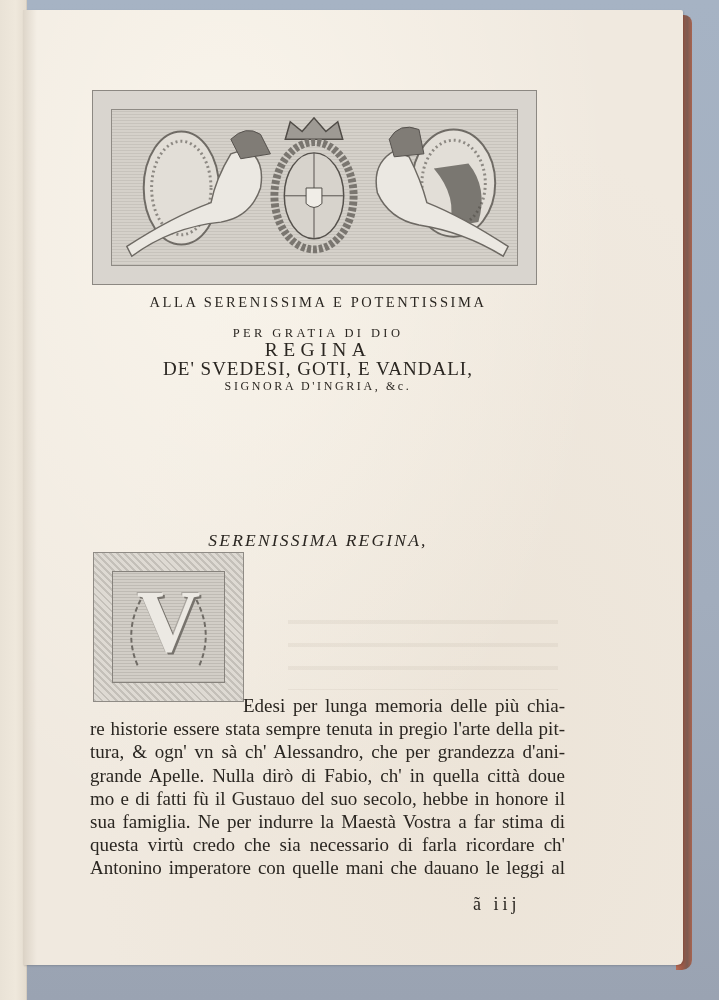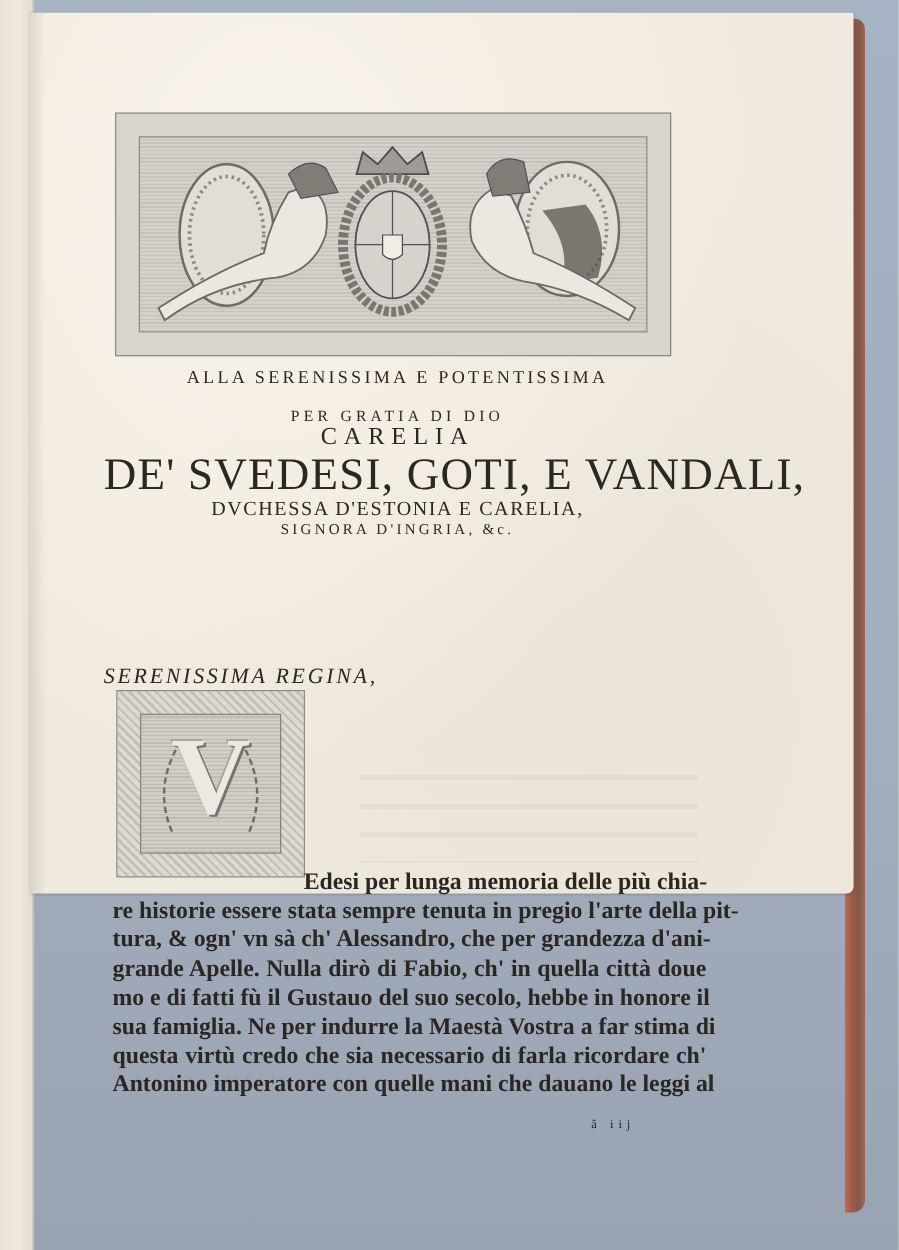--- a/index.html
+++ b/index.html
@@ -12,21 +12,21 @@
     position:absolute; left:0; top:0; width:26px; height:1000px;
     background: linear-gradient(90deg, #e9e2d6 0%, #efe8dc 60%, #e4dccf 100%);
     border-right:1px solid #d6cdbf;
   }
   .cover-edge {
     position:absolute; left:676px; top:15px; width:16px; height:955px;
     background: linear-gradient(90deg, #b86a54 0%, #9d5a48 40%, #7d5a50 70%, #a76450 100%);
     border-radius: 0 8px 10px 0;
   }
   .page {
-    position:absolute; left:23px; top:10px; width:660px; height:705px;
+    position:absolute; left:23px; top:10px; width:660px; height:955px;
     background:
       radial-gradient(ellipse at 30% 20%, rgba(255,252,244,0.6), rgba(0,0,0,0) 60%),
       radial-gradient(ellipse at 70% 80%, rgba(230,220,205,0.4), rgba(0,0,0,0) 60%),
       #f0e9df;
     border-radius: 0 2px 6px 0;
     box-shadow: 1px 1px 2px rgba(0,0,0,0.15);
   }
   .gutter-shadow {
     position:absolute; left:0; top:0; width:14px; height:100%;
     background: linear-gradient(90deg, rgba(180,168,150,0.35), rgba(0,0,0,0));
@@ -47,26 +47,26 @@
   .headpiece svg { position:absolute; left:0; top:0; width:100%; height:100%; }
   
   .title-block {
     position:absolute; left:60px; top:275px; width:470px; text-align:center; color:#2b2722;
   }
   .tl { display:block; white-space:nowrap; }
   .t1 { font-size:14.5px; letter-spacing:2.6px; margin-top:9px; }
   .t2 { font-size:18px; letter-spacing:2.4px; margin-top:0px; }
   .t3 { font-size:12.5px; letter-spacing:3.4px; margin-top:15px; }
   .t4 { font-size:19.5px; letter-spacing:5.5px; margin-top:-2px; }
-  .t5 { font-size:36px; letter-spacing:1px; margin-top:-3px; }
+  .t5 { font-size:19px; letter-spacing:1px; margin-top:-3px; }
   .t6 { font-size:18.5px; letter-spacing:1.6px; margin-top:-2px; }
   .t7 { font-size:16px; letter-spacing:1.3px; margin-top:-1px; }
   .t8 { font-size:12px; letter-spacing:2.6px; margin-top:-1px; }
   .salutation {
-    position:absolute; left:60px; top:520px; width:470px; 
+    position:absolute; left:60px; top:520px; width:470px; text-align:center;
     font-style:italic; font-size:17.5px; letter-spacing:2.2px; color:#2b2722;
   }
   
   .dropcap {
     position:absolute; left:70px; top:542px; width:151px; height:150px;
     background: repeating-linear-gradient(45deg, #c4c0b9 0 2px, #dedad3 2px 5px);
     border:1px solid #8f8b85; box-sizing:border-box;
   }
   .dropcap .inner {
     position:absolute; left:18px; top:18px; right:18px; bottom:18px;
@@ -78,24 +78,24 @@
     font-size:88px; line-height:1; color:#ece9e3; font-weight:bold;
     text-shadow: 2px 2px 0 #77736d, -1px -1px 0 #a8a49e;
     font-family:"Liberation Serif", serif;
   }
   .dropcap svg { position:absolute; left:0; top:0; width:100%; height:100%; }
   
   .body-text {
     position:absolute; left:67px; top:684px; width:475px; color:#2a2621;
     font-size:19px; line-height:23.2px;
   }
-  .bl { display:block; white-space:nowrap; text-align:justify; text-align-last:justify;font-weight:bold; }
+  .bl { display:block; white-space:nowrap; text-align:justify; text-align-last:justify; }
   .bl.first { padding-left:153px; }
   .catchline {
-    position:absolute; left:450px; top:884px; font-size:10px; color:#2a2621; letter-spacing:4px;
+    position:absolute; left:450px; top:884px; font-size:18px; color:#2a2621; letter-spacing:4px;
   }
   .bleed {
     position:absolute; left:265px; top:600px; width:270px; height:80px;
     background: repeating-linear-gradient(180deg, rgba(190,180,165,0.0) 0 10px, rgba(190,180,165,0.18) 10px 14px, rgba(190,180,165,0.0) 14px 23px);
   }
 </style>
 </head>
 <body>
 
 <div class="left-leaf"></div>
@@ -128,23 +128,22 @@
         <line x1="204" y1="44" x2="204" y2="132" stroke="#55514c" stroke-width="1"></line>
         <line x1="174" y1="88" x2="234" y2="88" stroke="#55514c" stroke-width="1"></line>
         <path d="M196 80 L212 80 L212 96 Q204 104 196 96 Z" fill="#f0ede7" stroke="#4f4b46"></path>
       </svg>
     </div>
   </div>
 
   <div class="title-block">
     <span class="tl t1">ALLA SERENISSIMA E POTENTISSIMA</span>
     <span class="tl t3">PER GRATIA DI DIO</span>
-    <span class="tl t4">CARELIA</span>
+    <span class="tl t4">REGINA</span>
     <span class="tl t5">DE' SVEDESI, GOTI, E VANDALI,</span>
-    <span class="tl t7">DVCHESSA D'ESTONIA E CARELIA,</span>
     <span class="tl t8">SIGNORA D'INGRIA, &amp;c.</span>
   </div>
 
   <div class="salutation">SERENISSIMA REGINA,</div>
 
   <div class="bleed"></div>
 
   <div class="dropcap">
     <div class="inner">
       <svg viewBox="0 0 113 112">

